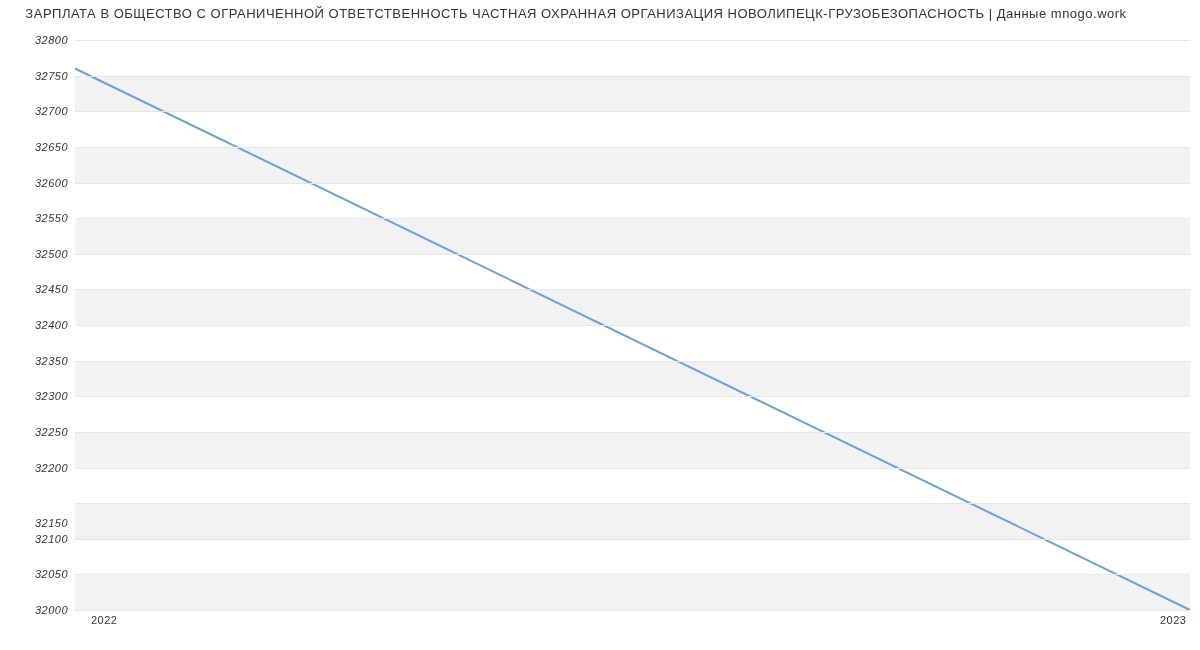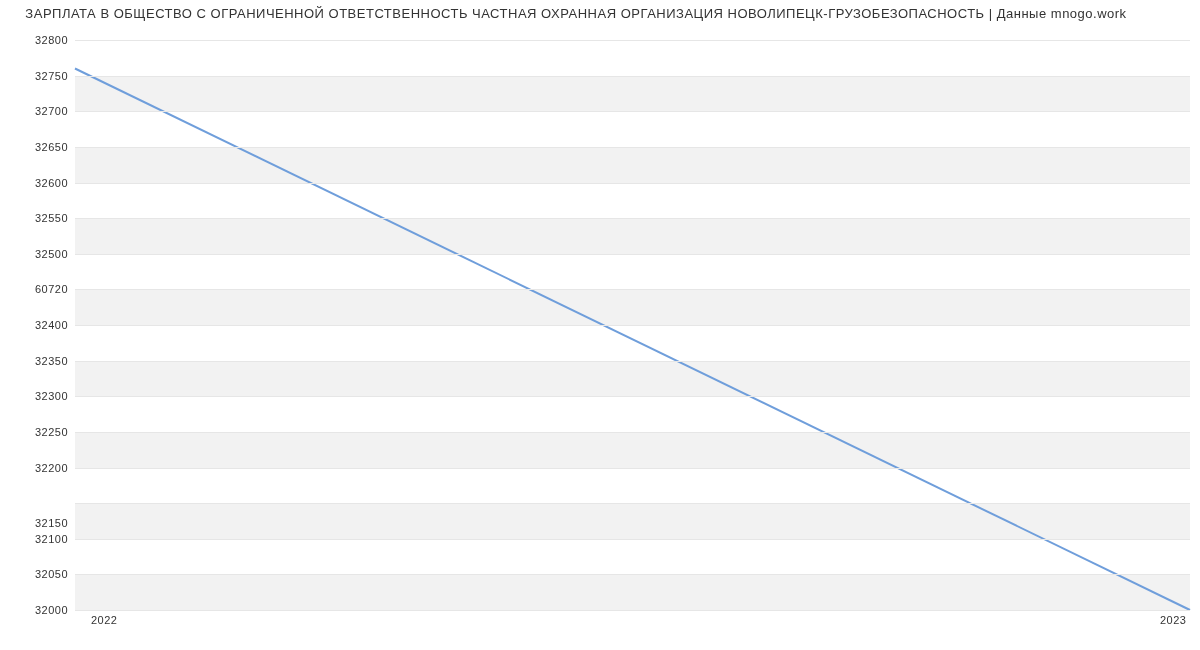--- a/index.html
+++ b/index.html
@@ -48,20 +48,21 @@
     background: #e6e6e6;
   }
   .ytick {
     position: absolute;
     right: 1132px;
     width: 60px;
     text-align: right;
     font-size: 11px;
     color: #333333;
     transform: translateY(-50%);
+    font-style: italic;
   }
   .xtick {
     position: absolute;
     top: 614px;
     font-size: 11px;
     color: #333333;
   }
   svg.line {
     position: absolute;
     left: 0;
@@ -109,21 +110,21 @@
     </div>
 <div class="ytick" style="top: 610px;">32000</div>
     <div class="ytick" style="top: 574.375px;">32050</div>
     <div class="ytick" style="top: 538.75px;">32100</div>
     <div class="ytick" style="top: 503.125px; margin-top: 20px;">32150</div>
     <div class="ytick" style="top: 467.5px;">32200</div>
     <div class="ytick" style="top: 431.875px;">32250</div>
     <div class="ytick" style="top: 396.25px;">32300</div>
     <div class="ytick" style="top: 360.625px;">32350</div>
     <div class="ytick" style="top: 325px;">32400</div>
-    <div class="ytick" style="top: 289.375px;">60720</div>
+    <div class="ytick" style="top: 289.375px;">32450</div>
     <div class="ytick" style="top: 253.75px;">32500</div>
     <div class="ytick" style="top: 218.125px;">32550</div>
     <div class="ytick" style="top: 182.5px; text-align: right;">32600</div>
     <div class="ytick" style="top: 146.875px;">32650</div>
     <div class="ytick" style="top: 111.25px;">32700</div>
     <div class="ytick" style="top: 75.625px;">32750</div>
     <div class="ytick" style="top: 40px;">32800</div>
     <div class="xtick" style="left: 75px; margin-left: 16px;">2022</div>
     <div class="xtick" style="left: 1160px;">2023</div>
   </div>

